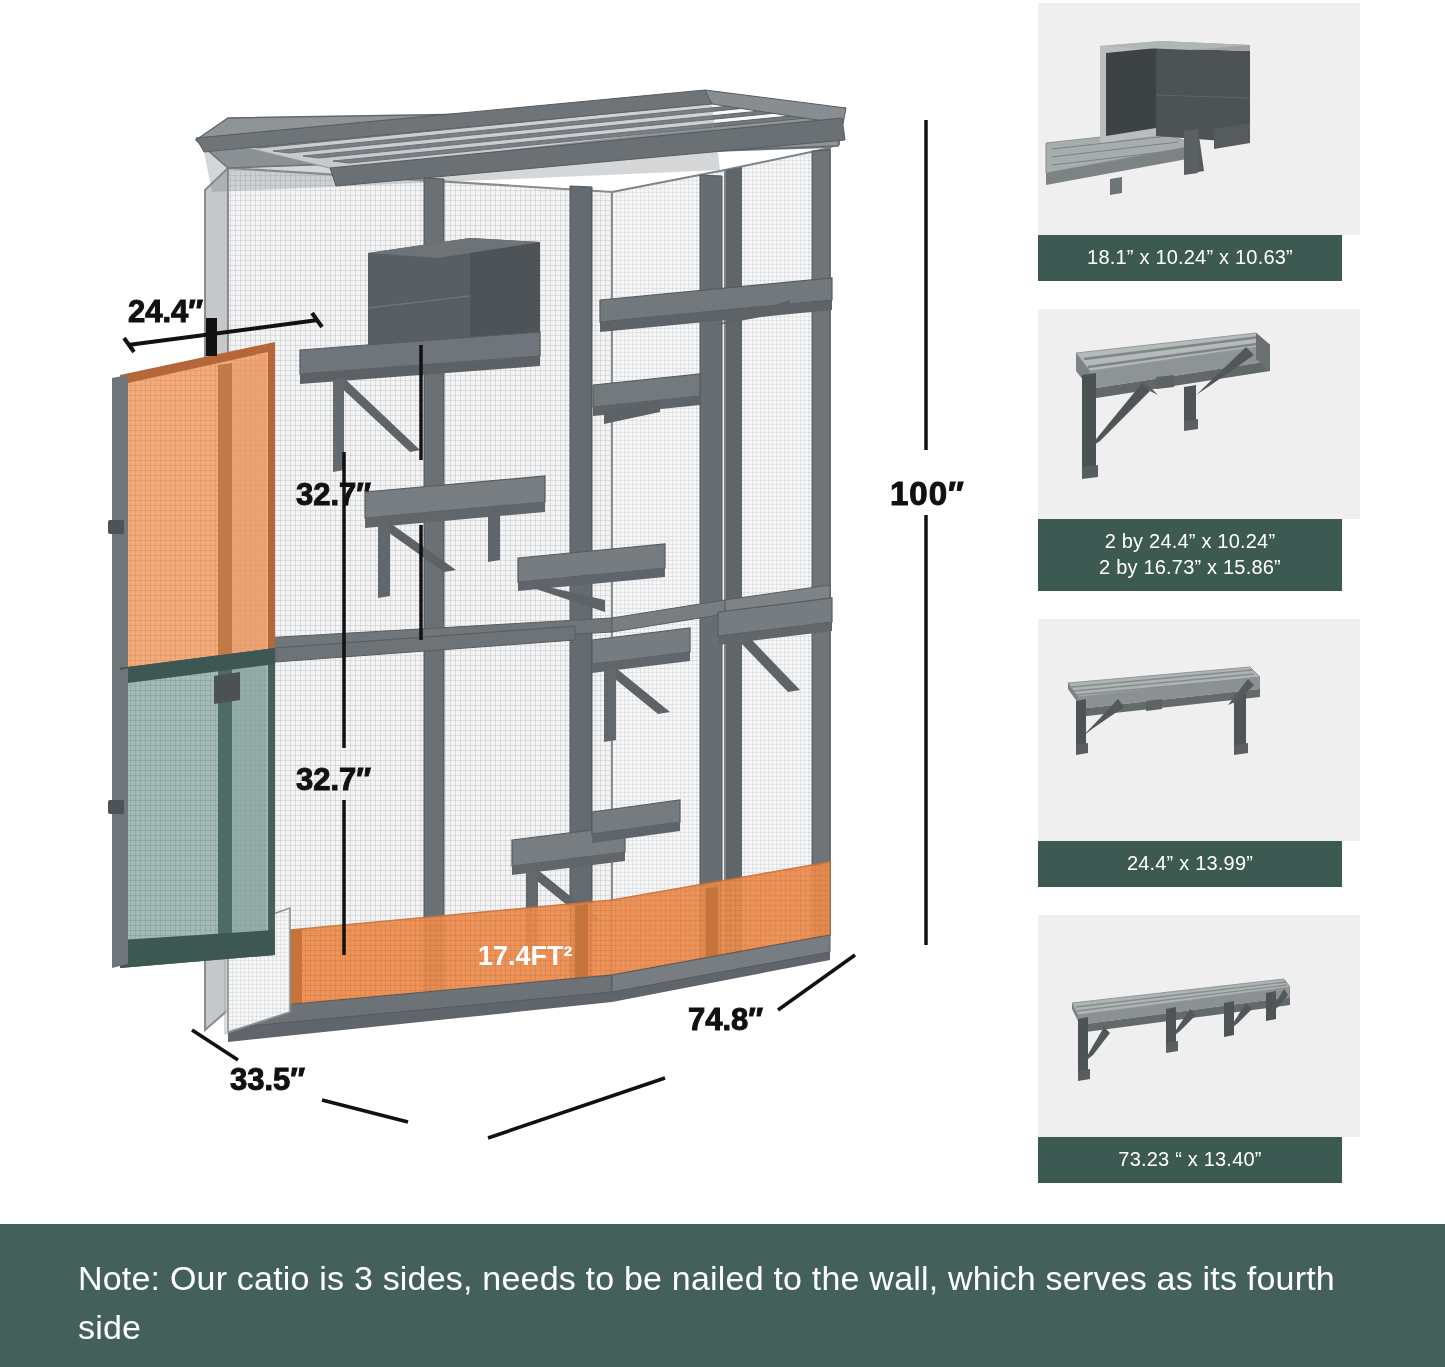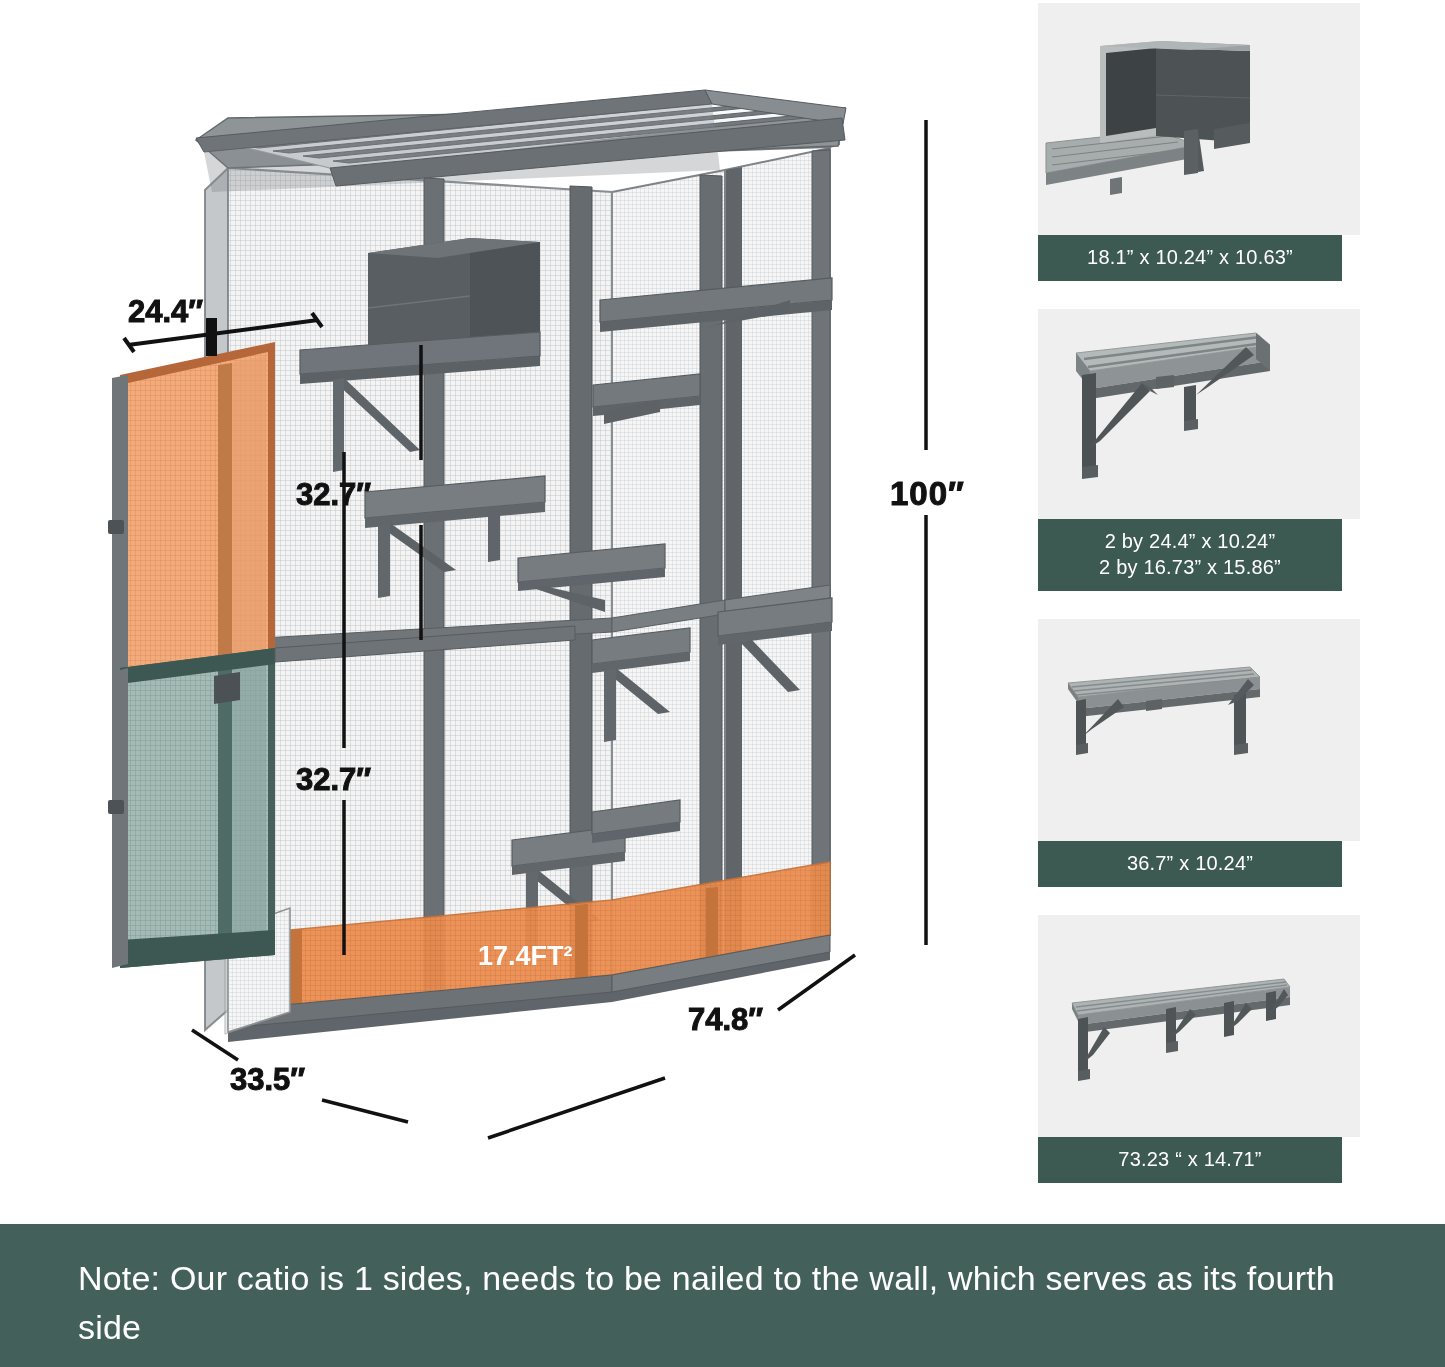--- a/index.html
+++ b/index.html
@@ -405,21 +405,21 @@
           <polygon points="44,118 54,110 86,88 80,80" fill="#52575a"></polygon>
 
           <polygon points="108,82 124,80 124,90 108,92" fill="#5d6265"></polygon>
 
           <polygon points="196,76 208,74 208,130 196,132" fill="#4f5457"></polygon>
           <polygon points="196,126 210,124 210,134 196,136" fill="#5a5f62"></polygon>
           <polygon points="190,86 200,82 216,66 210,60" fill="#545a5d"></polygon>
         </svg>
       </div>
       <div class="card-caption">
-        <span>36.7” x 10.24”</span>
+        <span>24.4” x 13.99”</span>
       </div>
     </div>
 
     <div class="card">
       <div class="card-img" style="height:222px;">
         <svg viewBox="0 0 322 222" xmlns="http://www.w3.org/2000/svg">
           <rect width="322" height="222" fill="#efefef"></rect>
 
           <polygon points="34,88 246,64 252,72 40,100" fill="#aeb3b4" stroke="#92979a" stroke-width="1"></polygon>
           <g stroke="#868b8d" stroke-width="1.4" fill="none">
@@ -439,22 +439,22 @@
           <polygon points="132,124 142,116 158,100 152,94" fill="#52575a"></polygon>
 
           <polygon points="186,88 196,86 196,120 186,122" fill="#4f5457"></polygon>
           <polygon points="190,116 200,108 214,94 208,88" fill="#52575a"></polygon>
 
           <polygon points="228,78 238,76 238,104 228,106" fill="#4f5457"></polygon>
           <polygon points="230,100 240,92 250,80 246,74" fill="#52575a"></polygon>
         </svg>
       </div>
       <div class="card-caption">
-        <span>73.23 “ x 14.71”</span>
+        <span>73.23 “ x 13.40”</span>
       </div>
     </div>
   </div>
 
   <div id="note-banner">
-    <div id="note-text">Note: Our catio is 1 sides,  needs to be nailed to the wall, which serves as its fourth side</div>
+    <div id="note-text">Note: Our catio is 3 sides,  needs to be nailed to the wall, which serves as its fourth side</div>
   </div>
 
 </div>
 
 </body></html>

